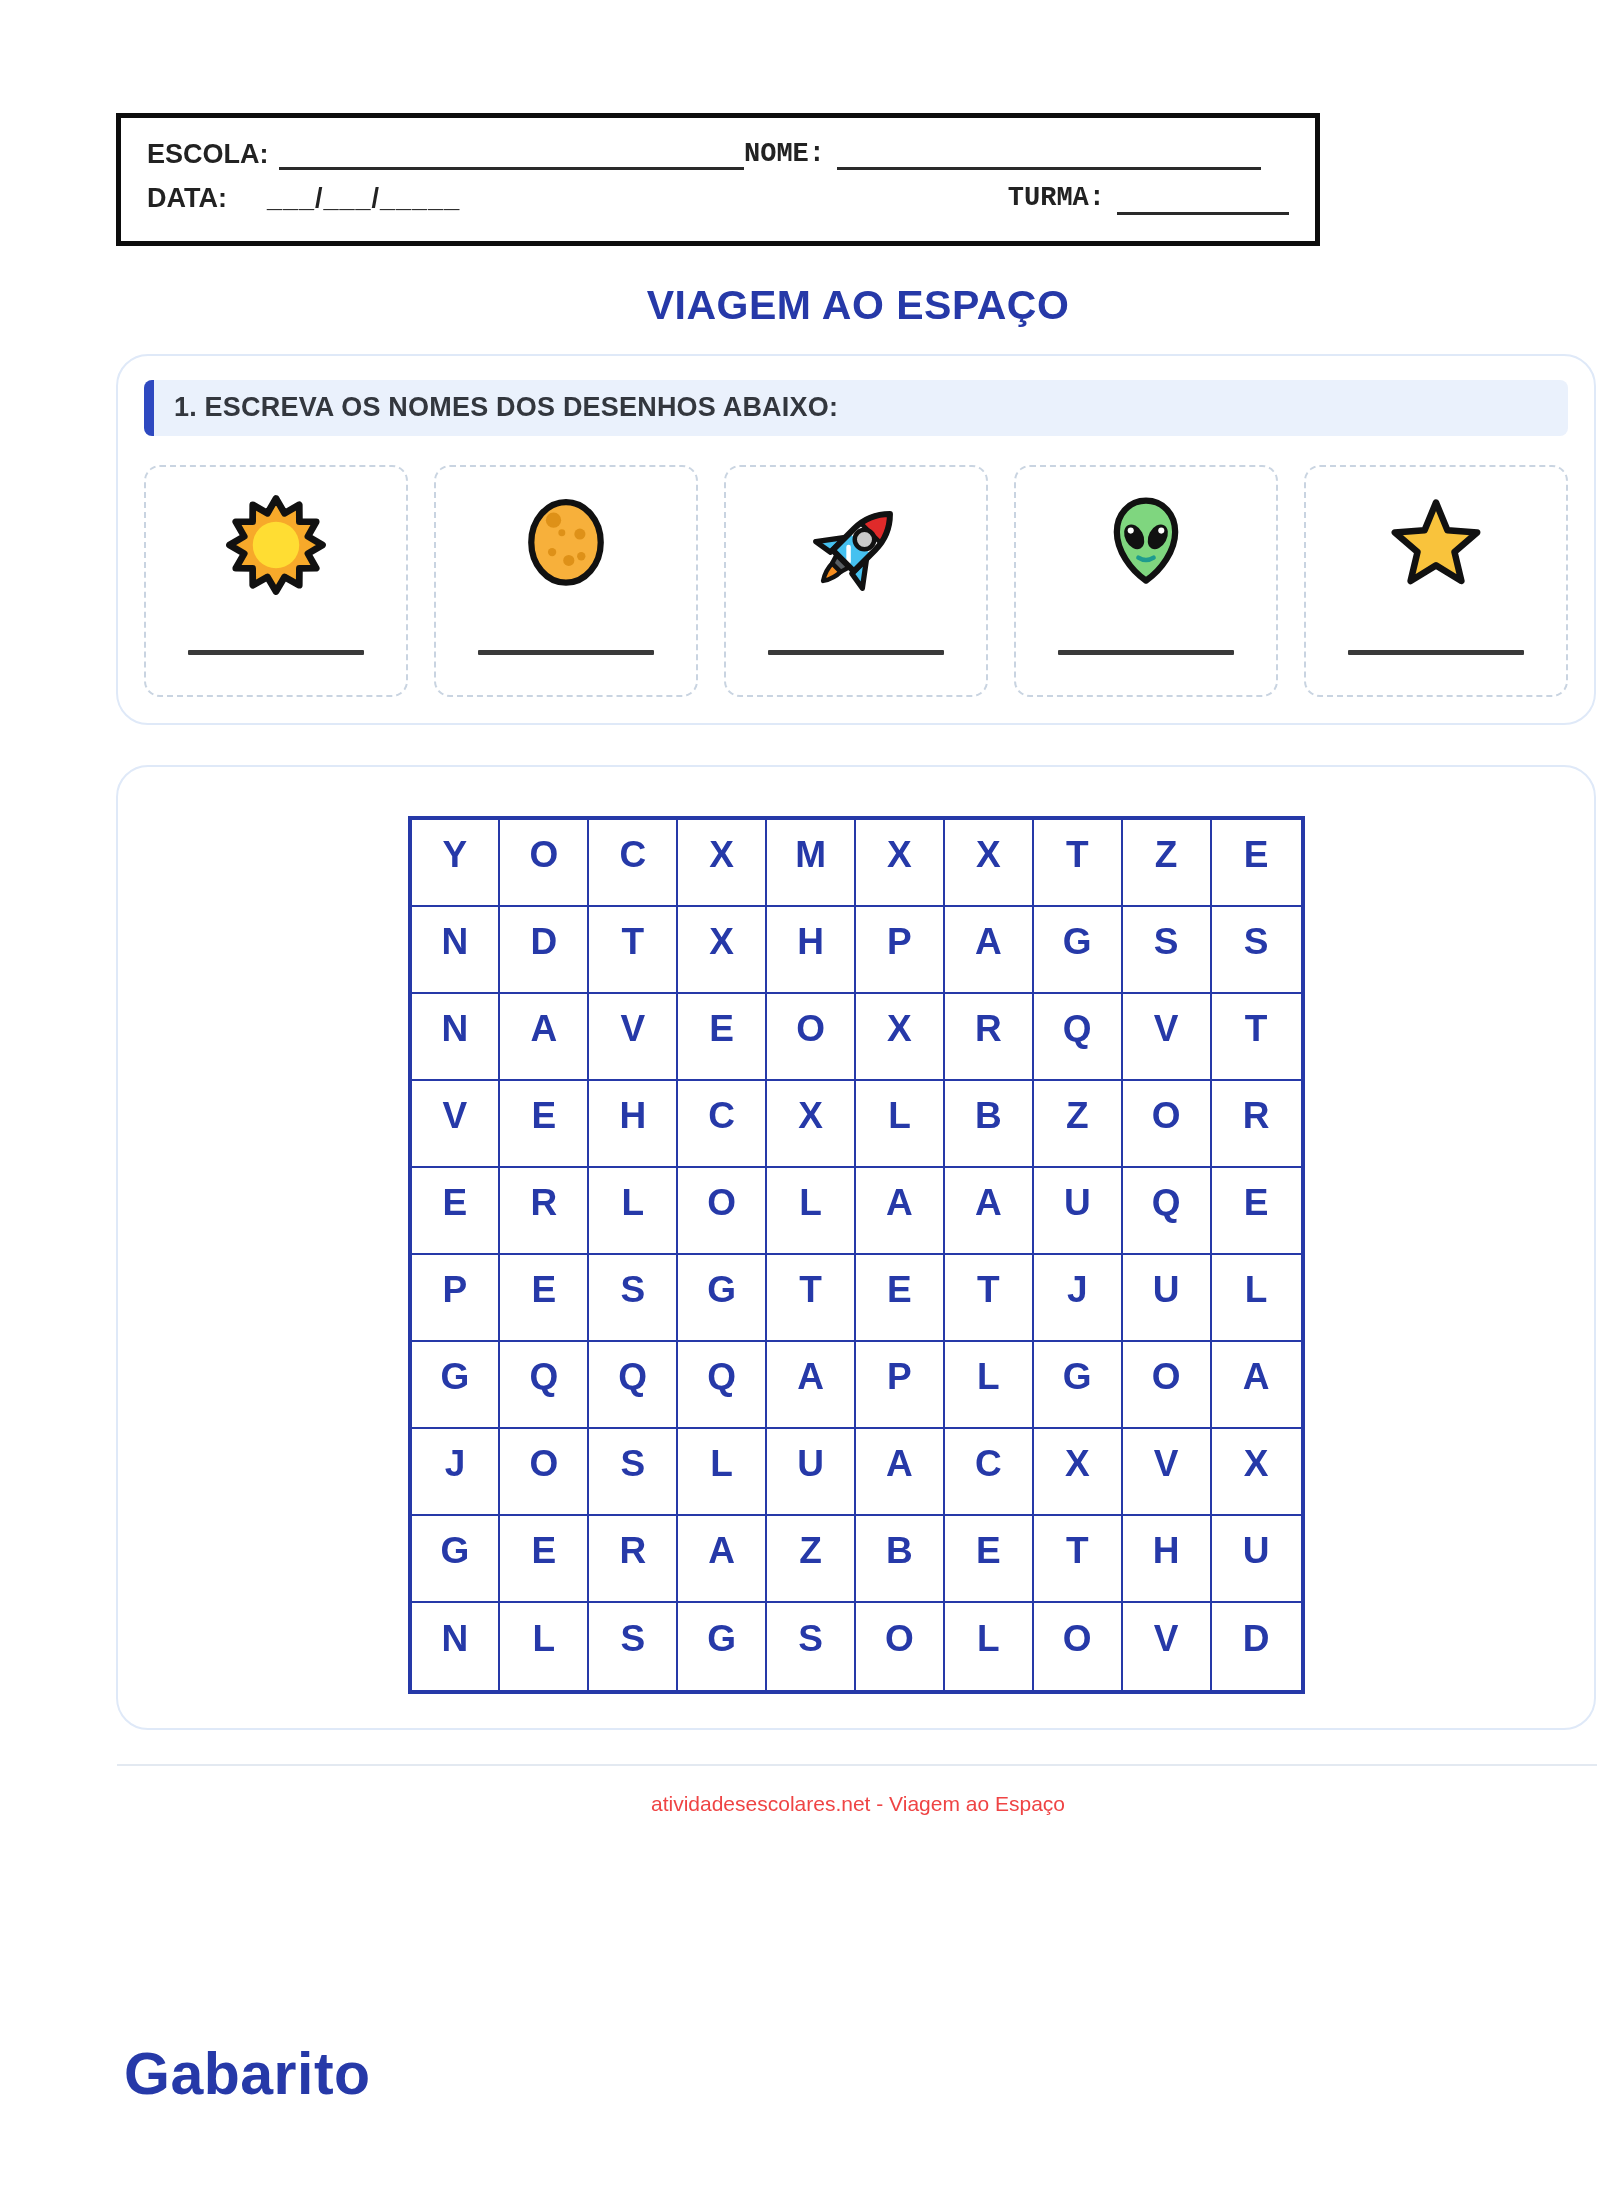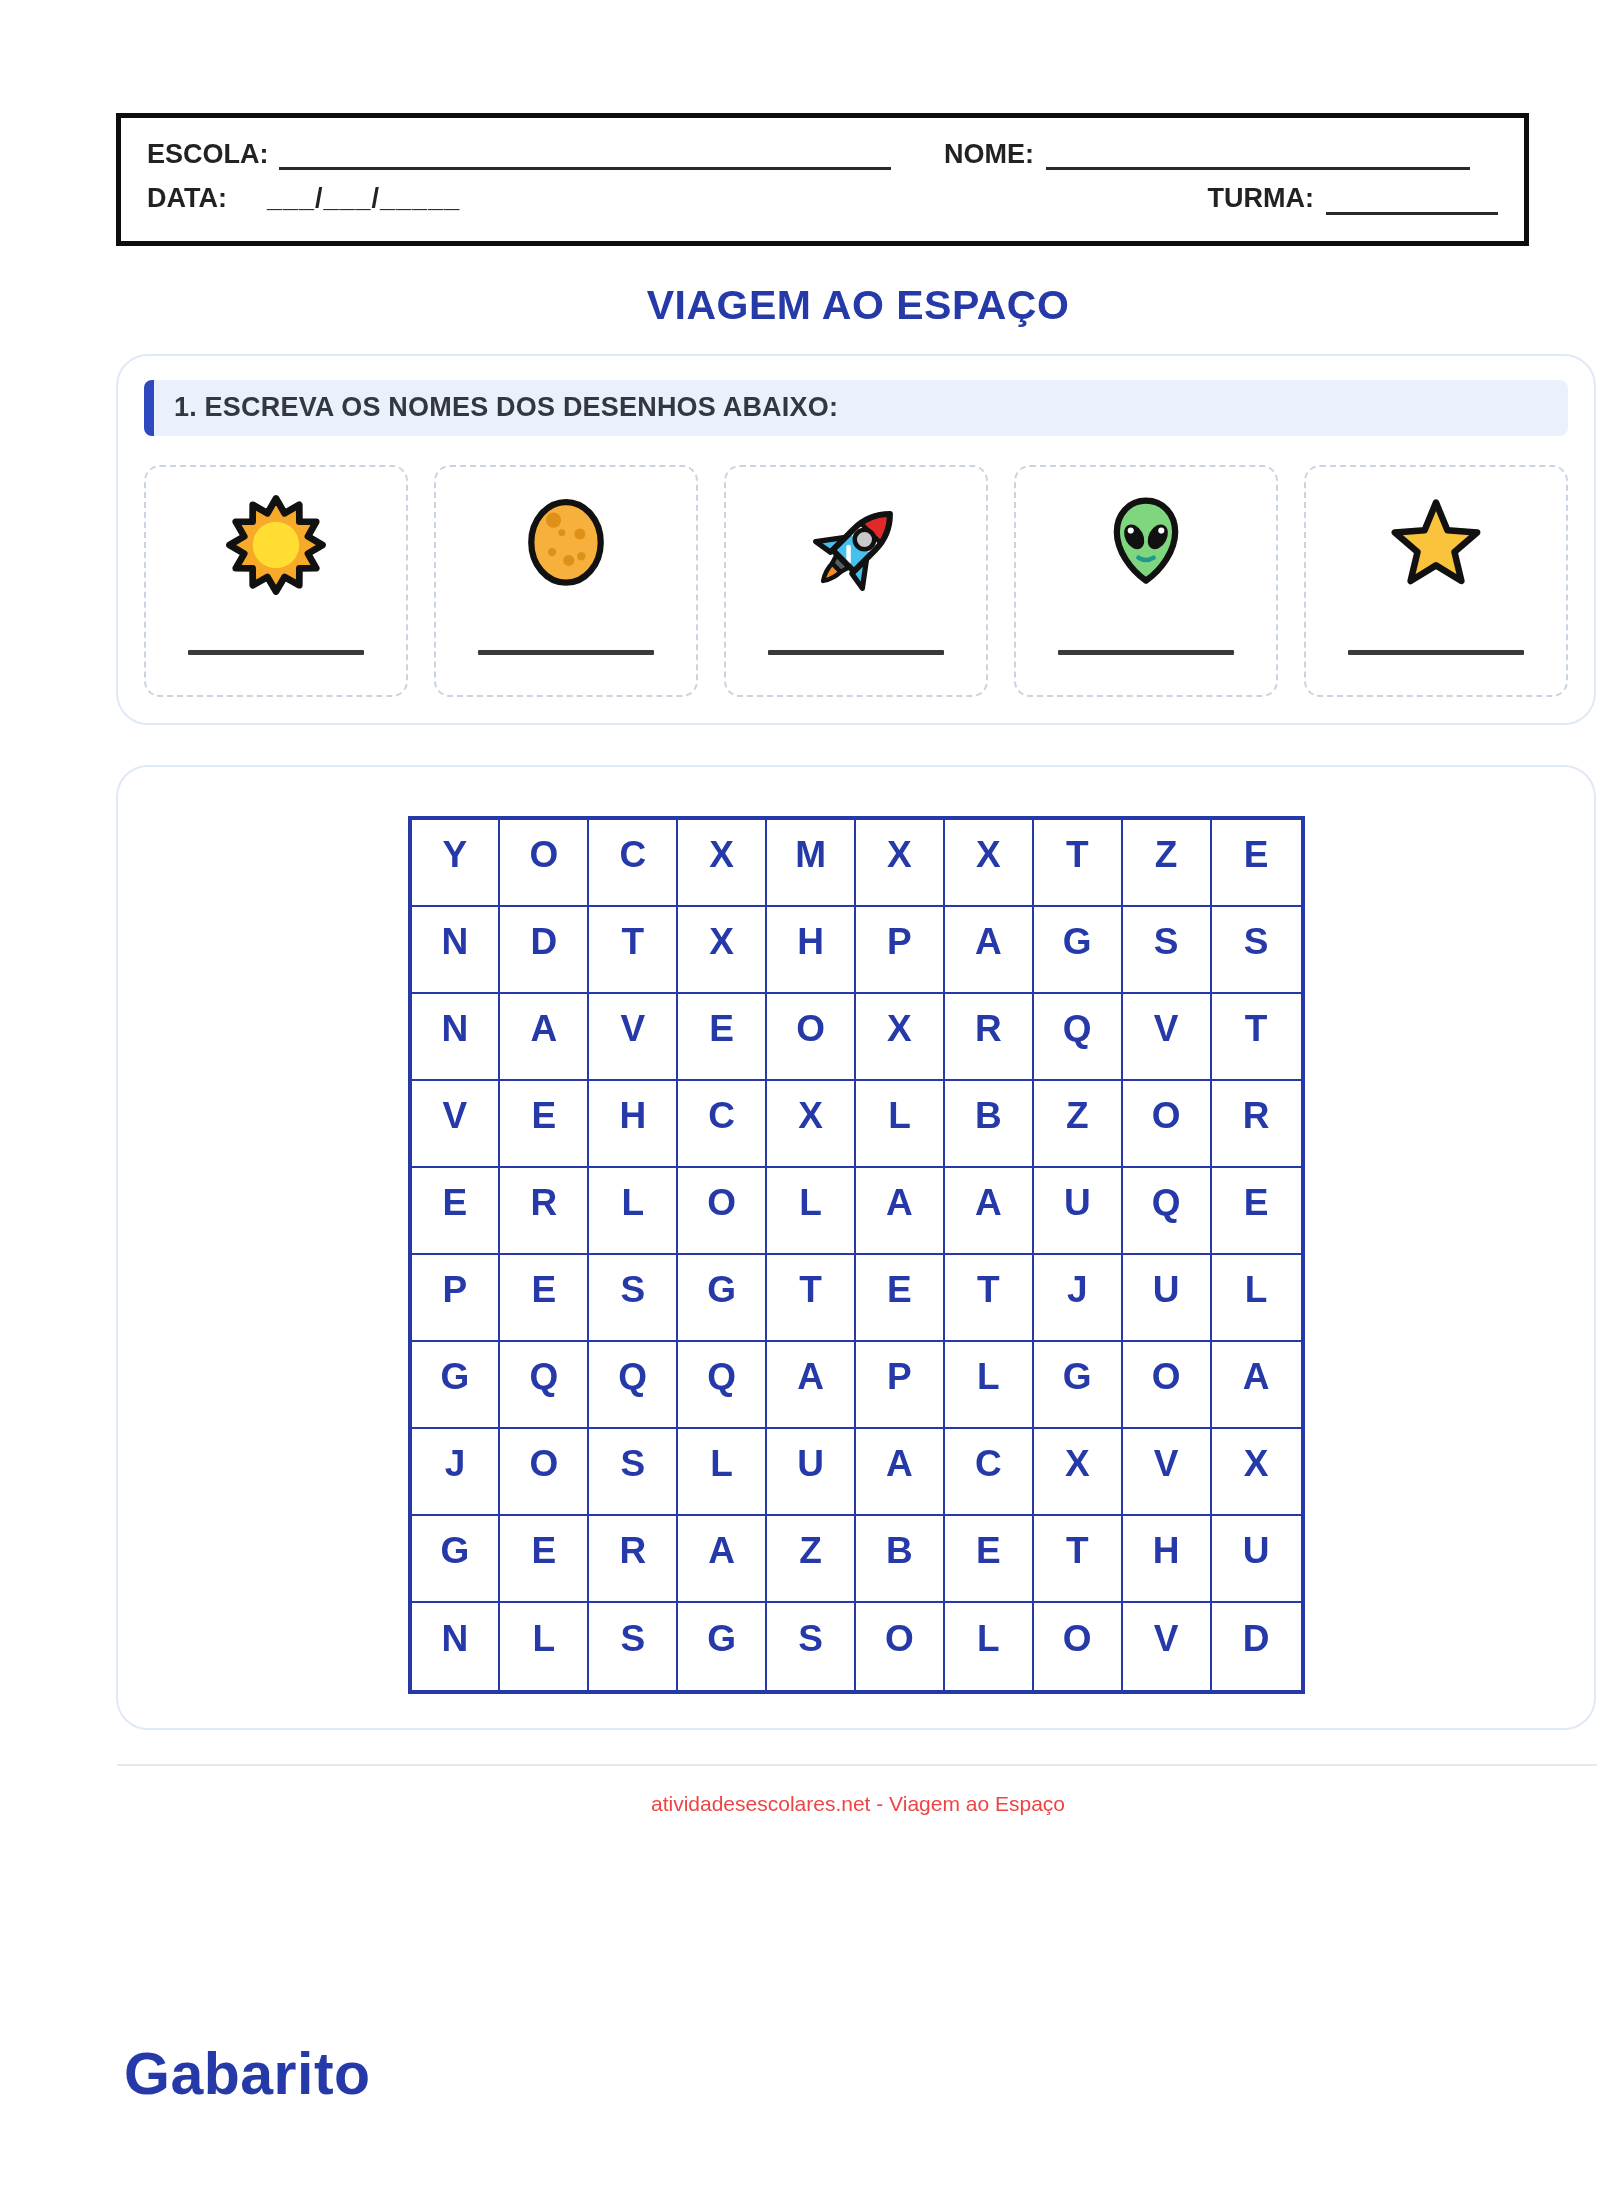--- a/index.html
+++ b/index.html
@@ -11,29 +11,29 @@
   }
   *{box-sizing:border-box;}
   html,body{margin:0;padding:0;}
   body{
     width:1600px;height:2200px;overflow:hidden;background:#ffffff;
     font-family:"Liberation Sans",sans-serif;color:var(--ink);
   }
 
   
   .id-box{
-    margin:113px 0 0 116px;width:1413px;
+    margin:113px 0 0 116px;width:1204px;
     border:5px solid #0d0d0d;background:#fff;
     padding:20px 26px 26px 26px;
   }
   .id-row{display:flex;align-items:flex-end;font-weight:bold;font-size:27px;line-height:1.2;color:var(--ink);}
   .id-row+.id-row{margin-top:12px;gap:32px;}
   .blank{border-bottom:3px solid #2a2a2a;height:32px;}
   .blank-escola{width:612px;margin-left:10px;}
-  .group-right{margin-left:auto;display:flex;align-items:flex-end;}
+  .group-right{margin-left:auto;display:flex;align-items:flex-end;font-family:Liberation Mono, monospace;}
   .blank-nome{width:424px;margin-left:12px;}
   .group-nome{margin-right:28px;}
   .date-blank{font-weight:bold;letter-spacing:1px;margin-left:8px;}
   .blank-turma{width:172px;margin-left:12px;}
   .group-turma{margin-right:0;}
 
   
   .ws-title{
     margin:36px 0 0 116px;width:1484px;text-align:center;
     font-size:41px;font-weight:bold;color:var(--accent);letter-spacing:.5px;

